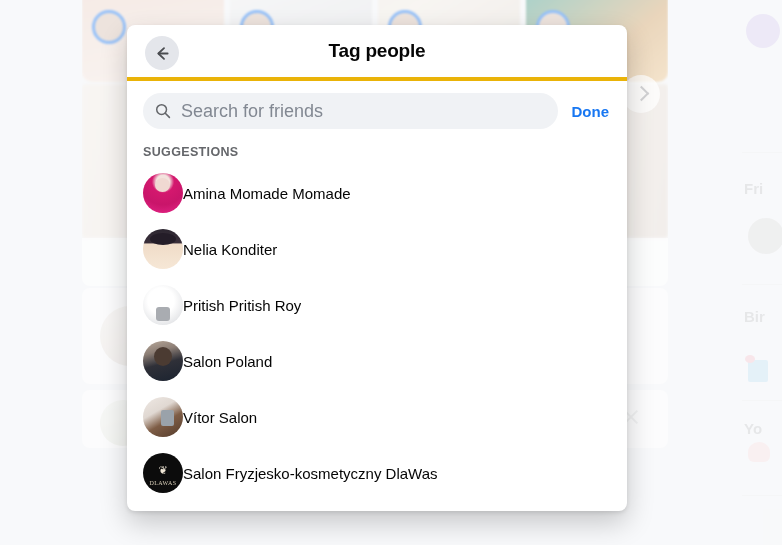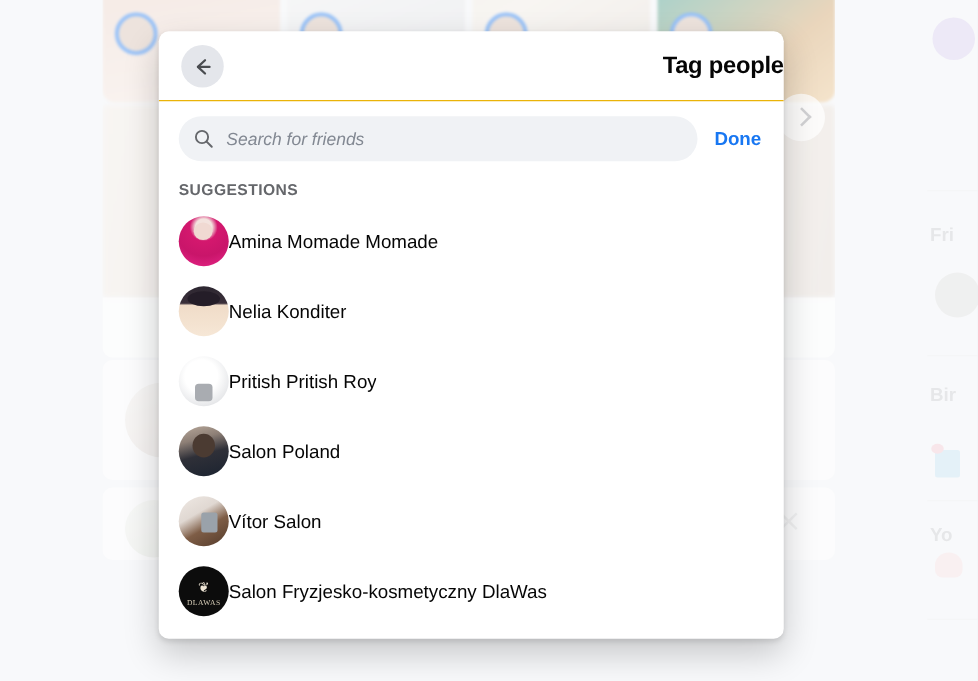--- a/index.html
+++ b/index.html
@@ -150,22 +150,22 @@
     background: #ffffff;
     border-radius: 8px;
     box-shadow: 0 12px 28px rgba(0,0,0,.20), 0 2px 4px rgba(0,0,0,.10);
     overflow: hidden;
     display: flex; flex-direction: column;
   }
 
   .m-header {
     position: relative;
     height: 56px; flex: 0 0 56px;
-    border-bottom: 1px solid #eab308;
-    display: flex; align-items: center; justify-content: flex-end;
+    border-bottom: 4px solid #eab308;
+    display: flex; align-items: center; justify-content: center;
   }
   .m-title {
     font-size: 19px; font-weight: bold; color: #050505;
     letter-spacing: -.2px;
   }
   .back-btn {
     position: absolute; left: 18px; top: 11px;
     width: 34px; height: 34px; border-radius: 50%;
     background: #e4e6eb;
     border: none; padding: 0; cursor: pointer;
@@ -186,23 +186,22 @@
   }
   .search-icon {
     margin-left: 12px; margin-right: 8px;
     display: flex; align-items: center;
     flex: 0 0 auto;
   }
   .search-input {
     flex: 1; height: 34px;
     border: none; outline: none; background: transparent;
     font-family: "Liberation Sans", sans-serif;
-    font-size: 14px; color: #050505;
+    font-size: 18px; color: #050505;
     padding-right: 12px;
-    font-style: italic;
   }
   .search-input::placeholder { color: #828892; }
   .done-btn {
     flex: 0 0 auto;
     background: none; border: none; padding: 4px 2px;
     font-family: Liberation Sans, sans-serif;
     font-size: 15px; font-weight: bold;
     color: #1877f2; cursor: pointer;
   }
 

